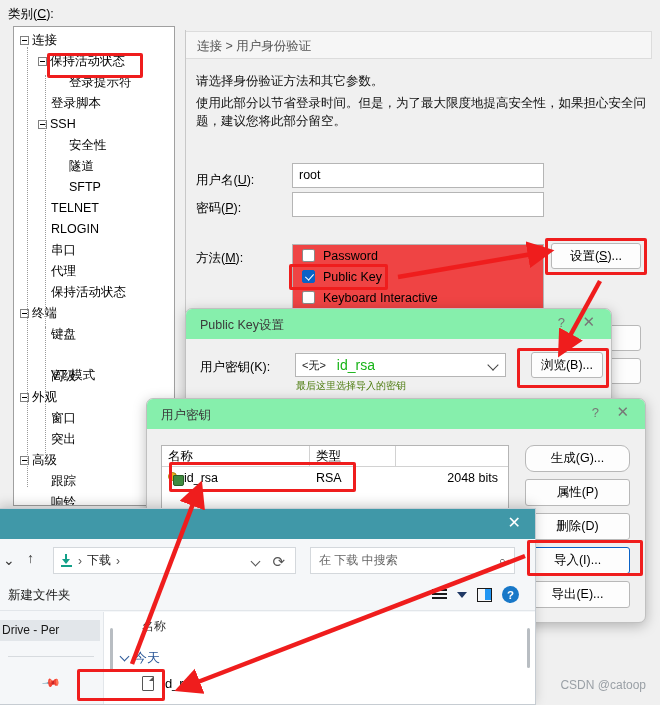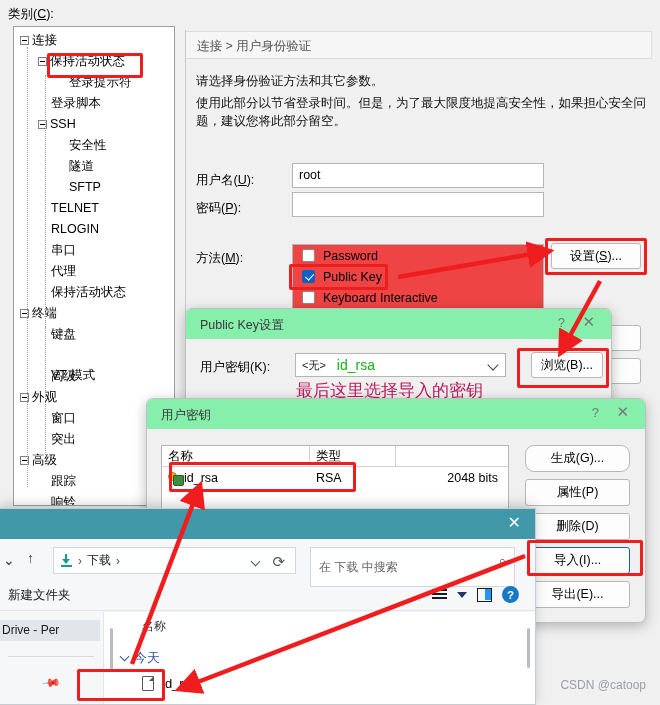--- a/index.html
+++ b/index.html
@@ -98,21 +98,21 @@
   .combo {
     position: absolute; background: #fff; border: 1px solid #b5b5b5;
     font-size: 12.5px; height: 24px; display: flex; align-items: center; padding: 0 6px;
   }
   .combo .small { font-size: 11px; color: #222; }
   .combo .greenval { color: #17b317; font-size: 14px; margin-left: 11px; }
   .combo .chev {
     position: absolute; right: 8px; top: 7px; width: 8px; height: 8px;
     border: solid #444; border-width: 0 1.4px 1.4px 0; transform: rotate(45deg);
   }
-  .green-note { position: absolute; color: #be185d; font-size: 17px; white-space: nowrap; }
+  .green-note { position: absolute; color: #4d7c0f; font-size: 10px; white-space: nowrap; }
 
   
   .ktable {
     position: absolute; background: #fff; border: 1px solid #b5b5b5;
   }
   .kth {
     display: flex; height: 21px; align-items: center; border-bottom: 1px solid #d2d2d2;
     font-size: 12.5px;
   }
   .kth > div { padding: 0 6px; }
@@ -142,21 +142,21 @@
   }
   .dlicon {
     display: inline-block; width: 13px; height: 13px; position: relative; margin-right: 5px;
   }
   .dlicon::before{content:"";position:absolute;left:5px;top:0;width:2px;height:7px;background:#13a089;}
   .dlicon::after{content:"";position:absolute;left:1.5px;top:5px;border-left:4.5px solid transparent;border-right:4.5px solid transparent;border-top:5px solid #13a089;}
   .dlbar{position:absolute;left:1px;bottom:0;width:11px;height:2px;background:#13a089;}
   .addr-chev { position: absolute; right: 36px; top: 10px; width: 7px; height: 7px; border: solid #555; border-width: 0 1.3px 1.3px 0; transform: rotate(45deg);}
   .refresh { position: absolute; right: 10px; top: 5px; font-size: 15px; color: #555; }
   .searchbar {
-    position: absolute; left: 310px; top: 8px; width: 205px; height: 40px;
+    position: absolute; left: 310px; top: 8px; width: 205px; height: 27px;
     background: #fff; border: 1px solid #d4d8dc; display: flex; align-items: center;
     padding: 0 8px; font-size: 12px; color: #666;
   }
   .mag { position: absolute; right: 8px; top: 5px; font-size: 13px; color: #444; }
   .fexp-toolbar { height: 30px; position: relative; border-bottom: 1px solid #e2e6ea; }
   .tb-newfolder { position: absolute; left: 8px; top: 6px; font-size: 12.5px; color: #1a1a1a; }
   .tb-right { position: absolute; right: 16px; top: 5px; display: flex; align-items: center; gap: 10px; }
   .hamb { width: 15px; height: 11px; display:inline-block; position: relative; }
   .hamb i { position: absolute; left:0; width: 15px; height: 1.6px; background: #1a1a1a; }
   .hamb i:nth-child(1){top:0;} .hamb i:nth-child(2){top:4px;} .hamb i:nth-child(3){top:8px;}

